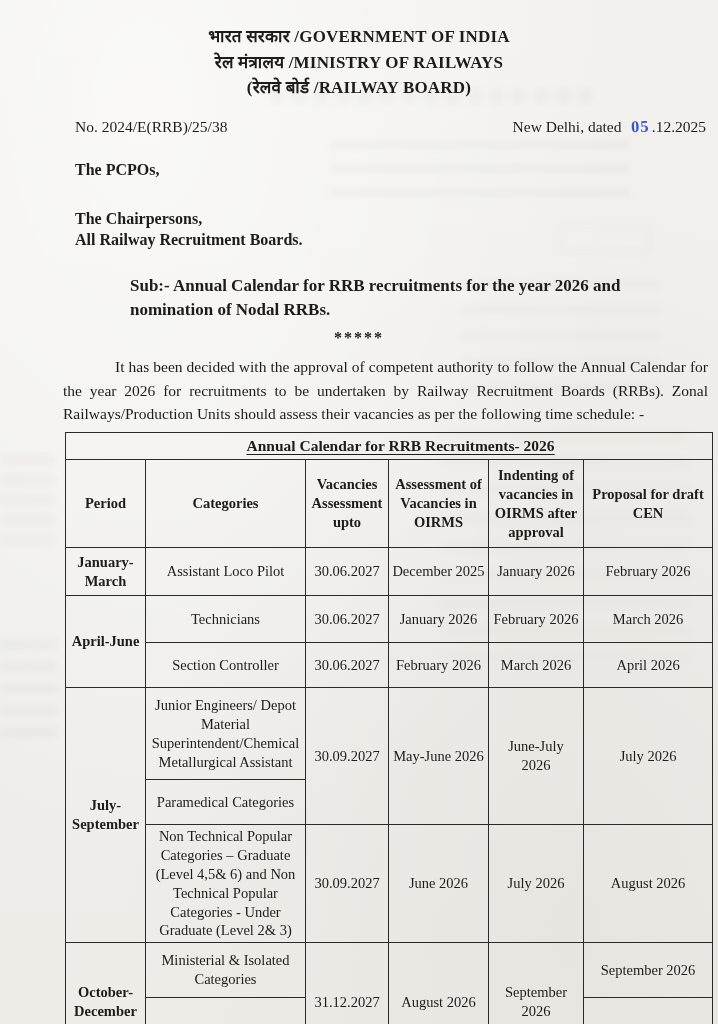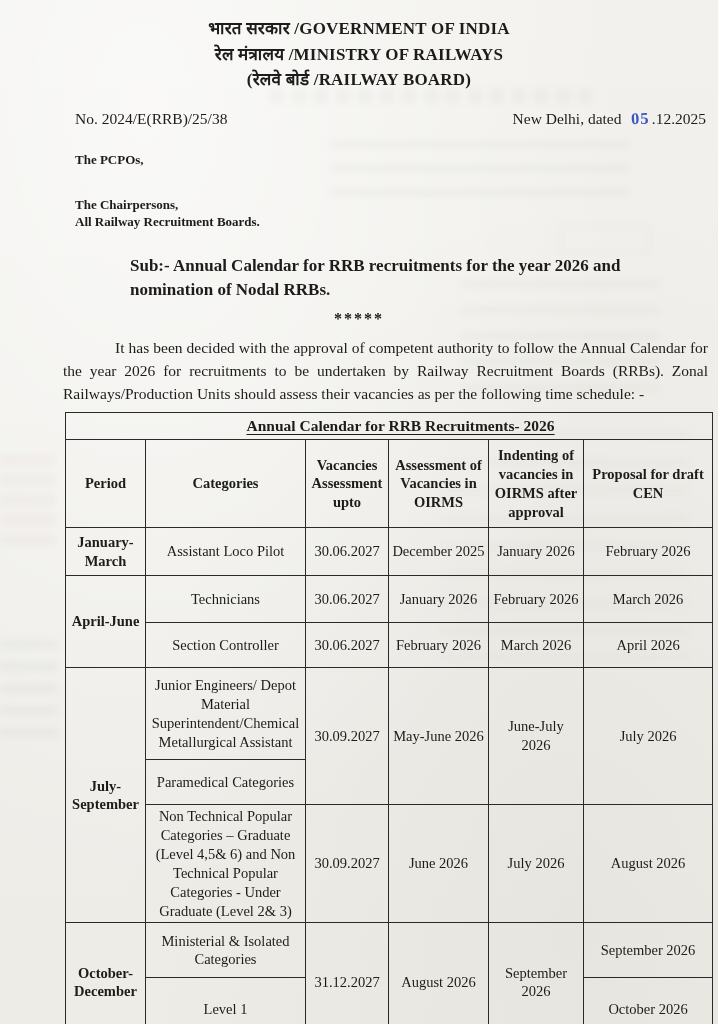--- a/index.html
+++ b/index.html
@@ -32,21 +32,21 @@
   .s2 { left: 330px; top: 140px; width: 300px; height: 70px; background: repeating-linear-gradient(180deg, rgba(125,135,120,0.09) 0 9px, rgba(125,135,120,0) 9px 24px); }
   .s3 { left: 560px; top: 225px; width: 90px;  height: 28px; border: 2px solid rgba(120,130,118,0.12); }
   .s4 { left: 460px; top: 280px; width: 200px; height: 120px; background: repeating-linear-gradient(180deg, rgba(128,138,122,0.08) 0 8px, rgba(128,138,122,0) 8px 26px); }
   .s5 { left: 0px;   top: 455px; width: 55px;  height: 90px;  background: repeating-linear-gradient(180deg, rgba(150,60,60,0.07) 0 10px, rgba(150,60,60,0) 10px 20px); }
   .s6 { left: 0px;   top: 640px; width: 58px;  height: 110px; background: repeating-linear-gradient(180deg, rgba(120,130,115,0.10) 0 9px, rgba(120,130,115,0) 9px 22px); }
   .s7 { left: 440px; top: 430px; width: 250px; height: 230px; background: repeating-linear-gradient(180deg, rgba(128,138,124,0.05) 0 9px, rgba(128,138,124,0) 9px 28px); }
 
   .content { position: relative; z-index: 1; }
 
   .letterhead {
-    padding-top: 16px;
+    padding-top: 24px;
     text-align: center;
     font-weight: bold;
     font-size: 17px;
     line-height: 1.5;
     letter-spacing: .2px;
   }
   .refline {
     display: flex;
     justify-content: space-between;
     align-items: baseline;
@@ -57,21 +57,21 @@
   .dateline { font-size: 15.5px; }
   .hand-day {
     color: #3a55c4;
     font-weight: bold;
     font-size: 16.5px;
     letter-spacing: 1px;
     display: inline-block;
     transform: rotate(-2deg);
     padding: 0 2px;
   }
-  .addressees { margin: 22px 0 0 75px; font-weight: bold; font-size: 13px; line-height: 1.32; }
+  .addressees { margin: 22px 0 0 75px; font-weight: bold; font-size: 16px; line-height: 1.32; }
   .addr-block + .addr-block { margin-top: 28px; }
 
   .subject {
     margin: 24px 14px 0 130px;
     font-weight: bold;
     font-size: 17px;
     line-height: 1.4;
   }
   .separator {
     text-align: center;

